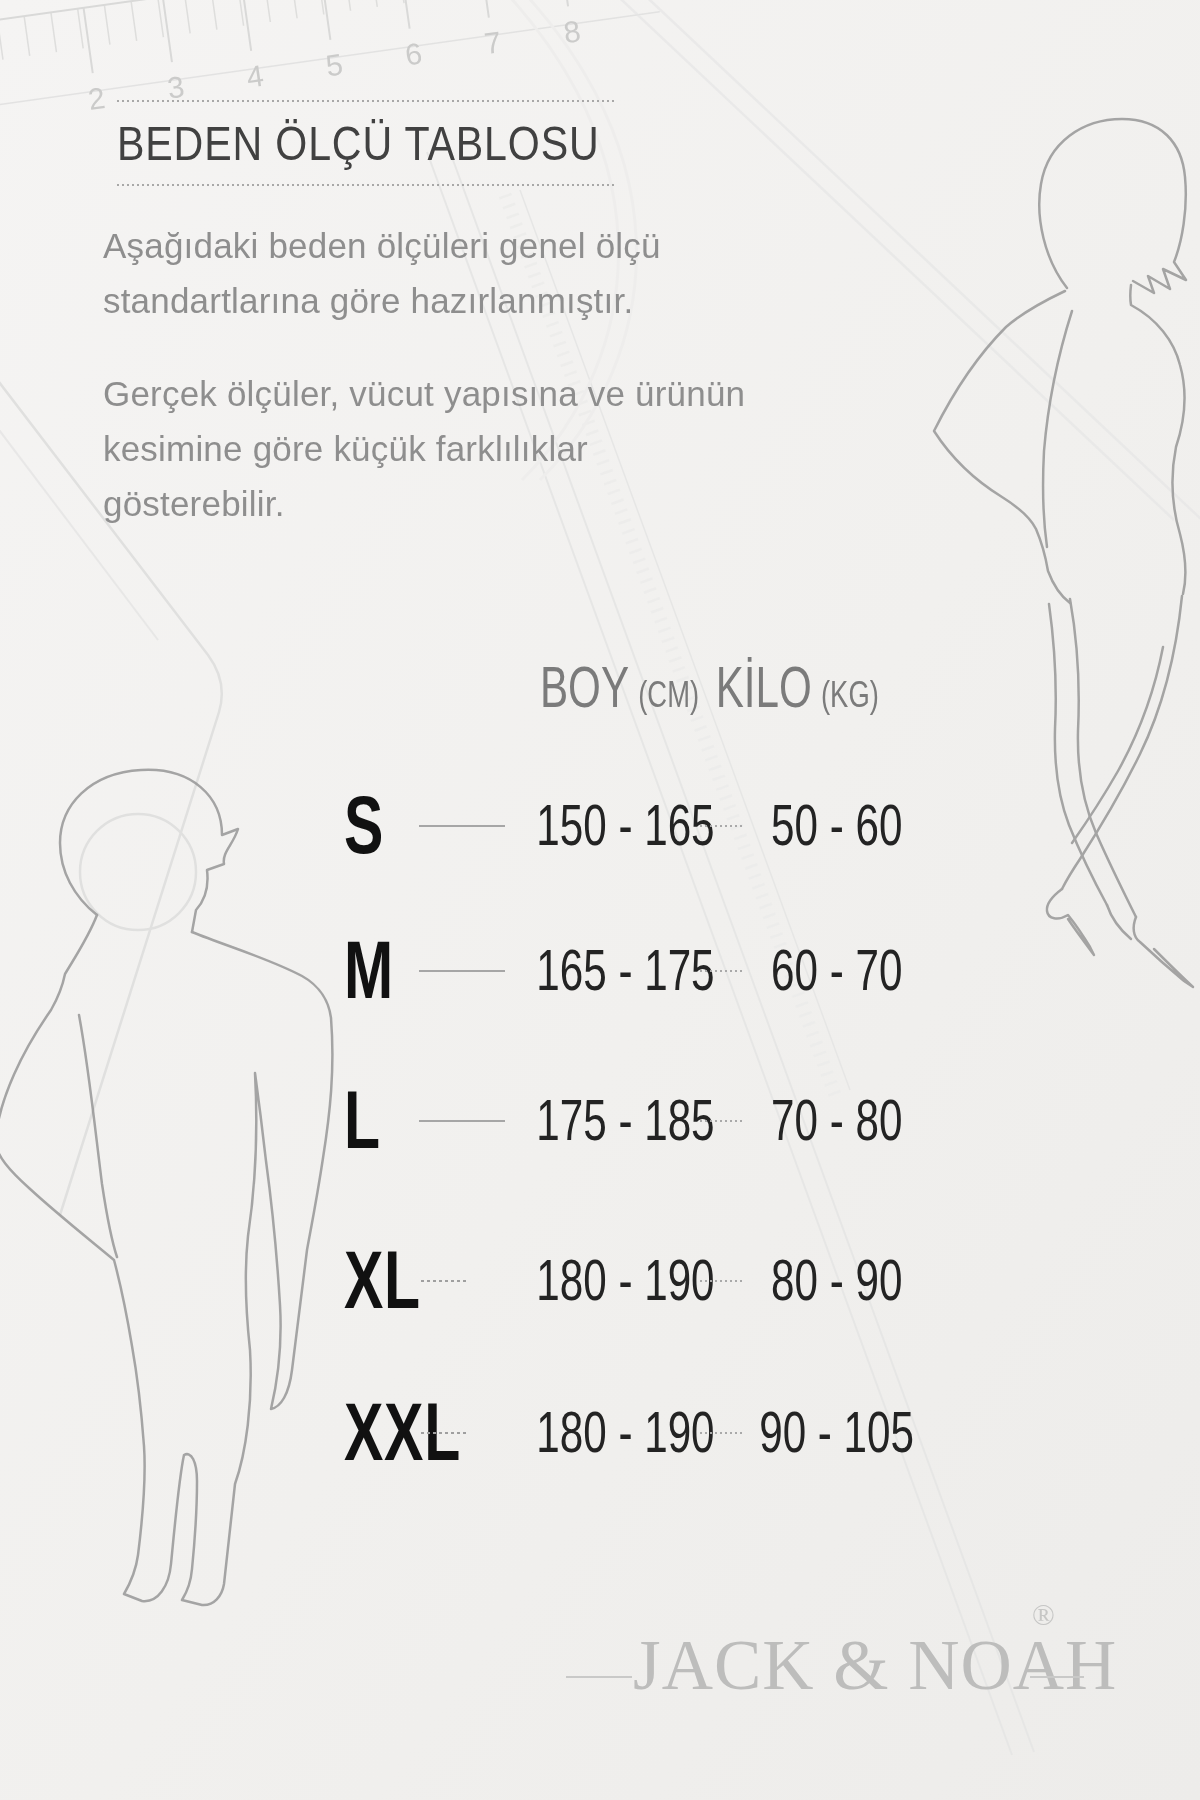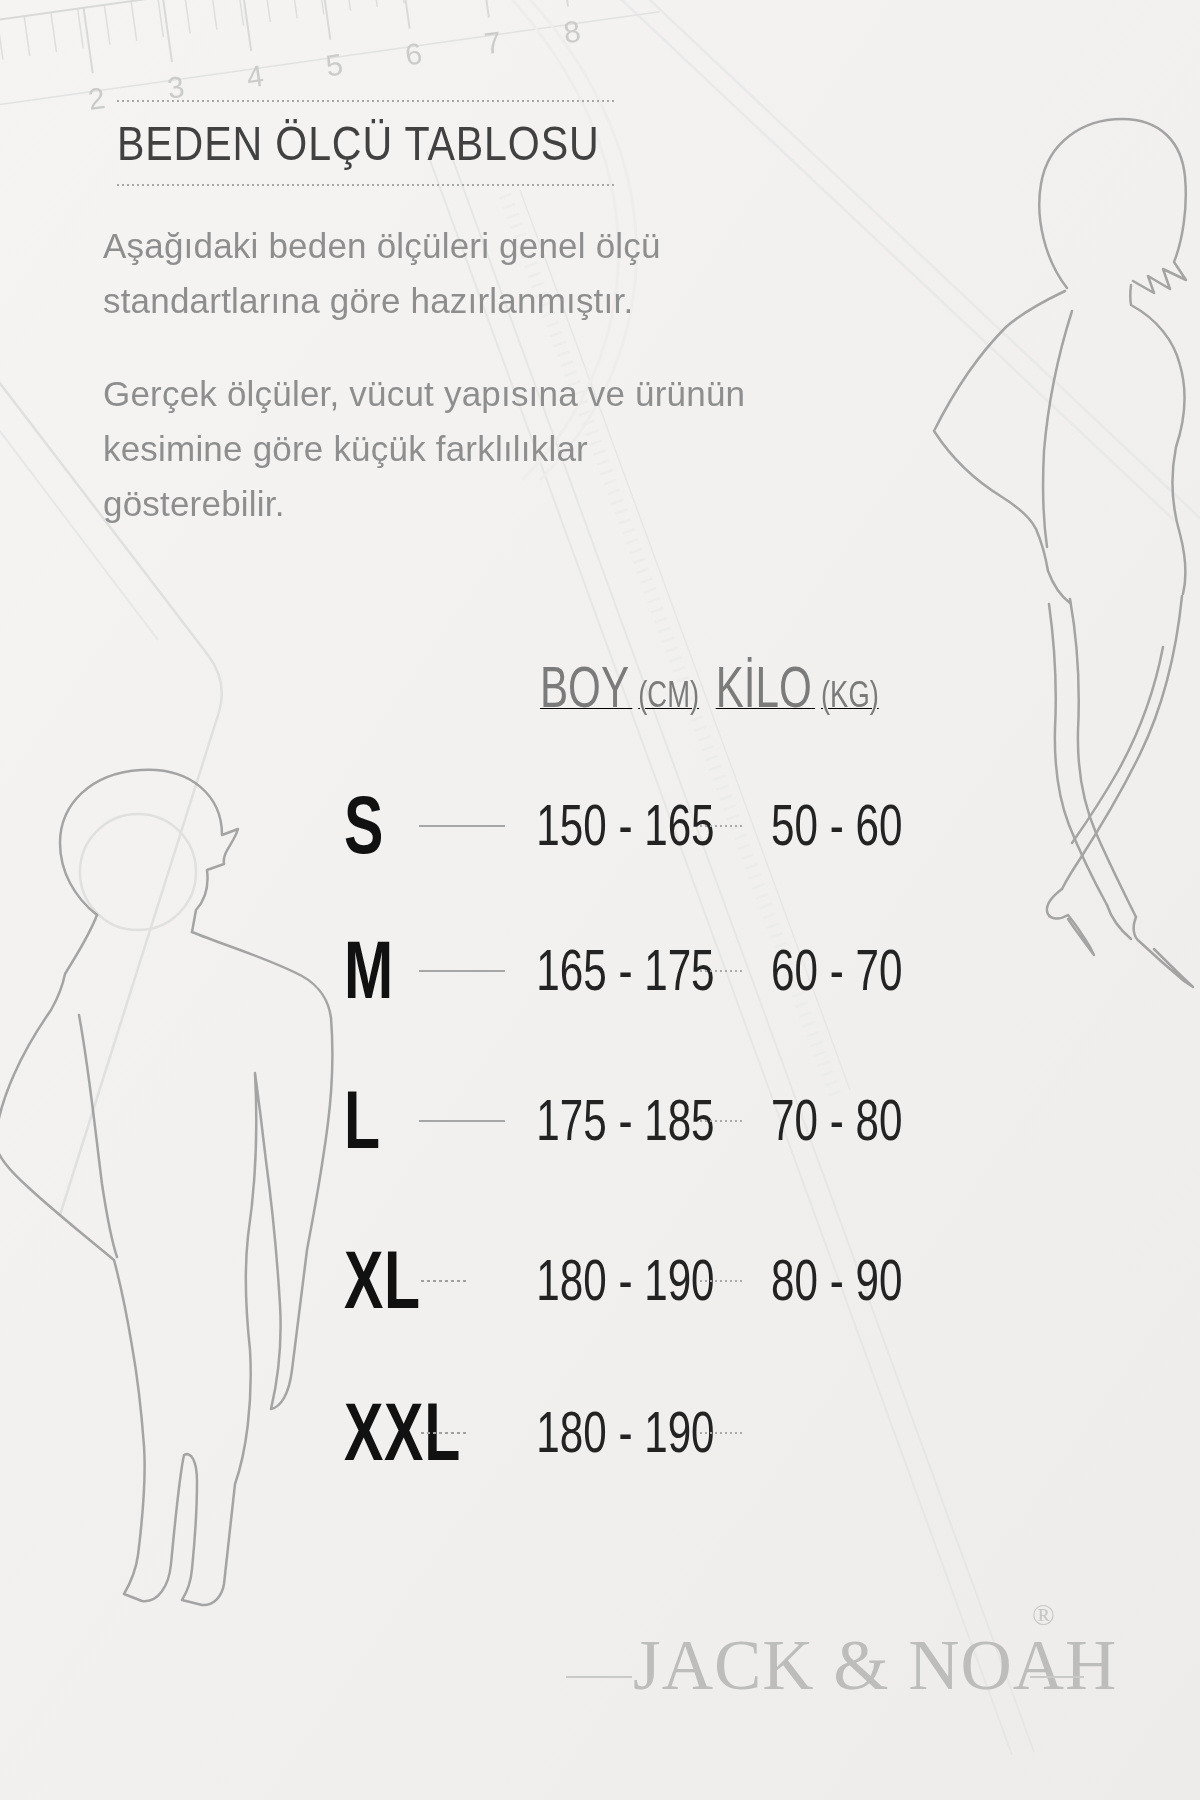--- a/index.html
+++ b/index.html
@@ -18,21 +18,21 @@
     background-image:repeating-linear-gradient(90deg,#8f8f8f 0 2px,transparent 2px 5px); }
   .page-title { margin:13px 0 13px; font-size:49px; font-weight:400; color:#414141;
     letter-spacing:1px; transform:scaleX(.84); transform-origin:left center; white-space:nowrap; }
 
   .intro-p { position:absolute; left:103px; width:700px; color:#8e8e8e;
     font-size:35px; line-height:55px; letter-spacing:.2px; }
   .intro-p-1 { top:218px; }
   .intro-p-2 { top:366px; }
 
   .col-header { position:absolute; top:650px; height:74px; display:flex;
-    align-items:center; justify-content:center; white-space:nowrap;text-decoration:underline; }
+    align-items:center; justify-content:center; white-space:nowrap; }
   .col-header.boy  { left:505px; width:230px; }
   .col-header.kilo { left:688px; width:218px;align-items:center; }
   .cond { display:inline-block; transform:scaleX(.74); transform-origin:center; line-height:1; }
   .hdr-label { font-size:57px; color:#7b7b7b; letter-spacing:0; }
   .hdr-unit  { font-size:37px; color:#7b7b7b; margin-left:8px; }
 
   .size-row { position:absolute; left:0; width:1200px; height:100px; }
   .row-s   { top:775px; }  .row-m   { top:920px; }  .row-l   { top:1070px; }
   .row-xl  { top:1230px; } .row-xxl { top:1382px; }
   .size-label { position:absolute; left:344px; top:50%;
@@ -173,20 +173,21 @@
     <span class="line1"></span>
     <span class="val val-boy"><span class="cond val-text">180 - 190</span></span>
     <span class="line2"></span>
     <span class="val val-kilo"><span class="cond val-text">80 - 90</span></span>
   </div>
   <div class="size-row row-xxl short-line">
     <span class="size-label">XXL</span>
     <span class="line1"></span>
     <span class="val val-boy"><span class="cond val-text">180 - 190</span></span>
     <span class="line2"></span>
+    <span class="val val-kilo"><span class="cond val-text">90 - 105</span></span>
   </div>
 
   <div class="logo-rule left"></div>
   <div class="logo-text">JACK &amp; NOAH</div>
   <div class="registered">®</div>
   <div class="logo-rule right"></div>
 
 </div>
 
 </body></html>

